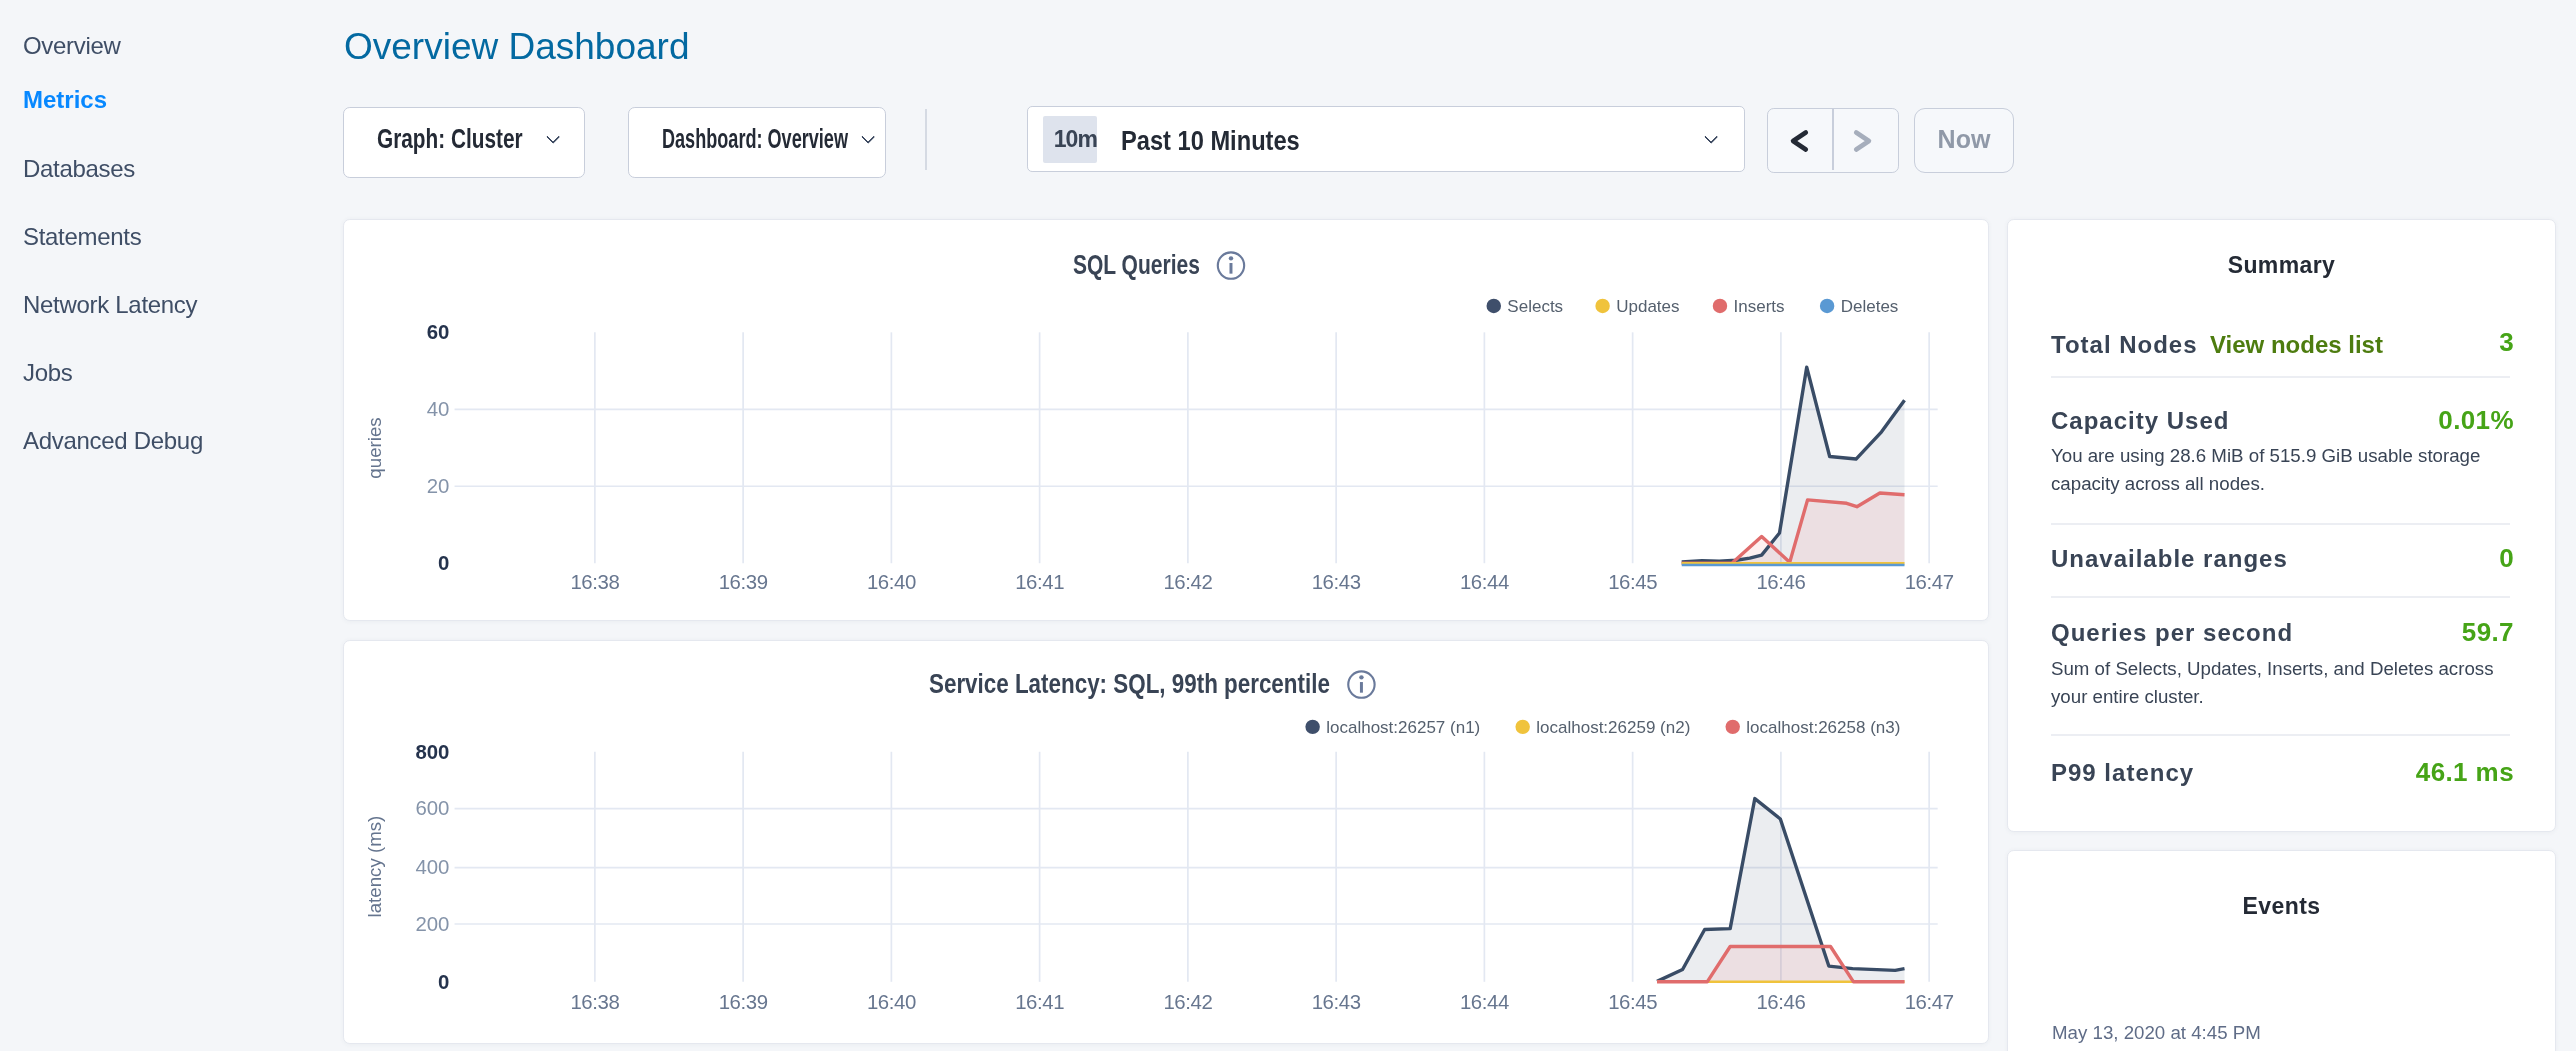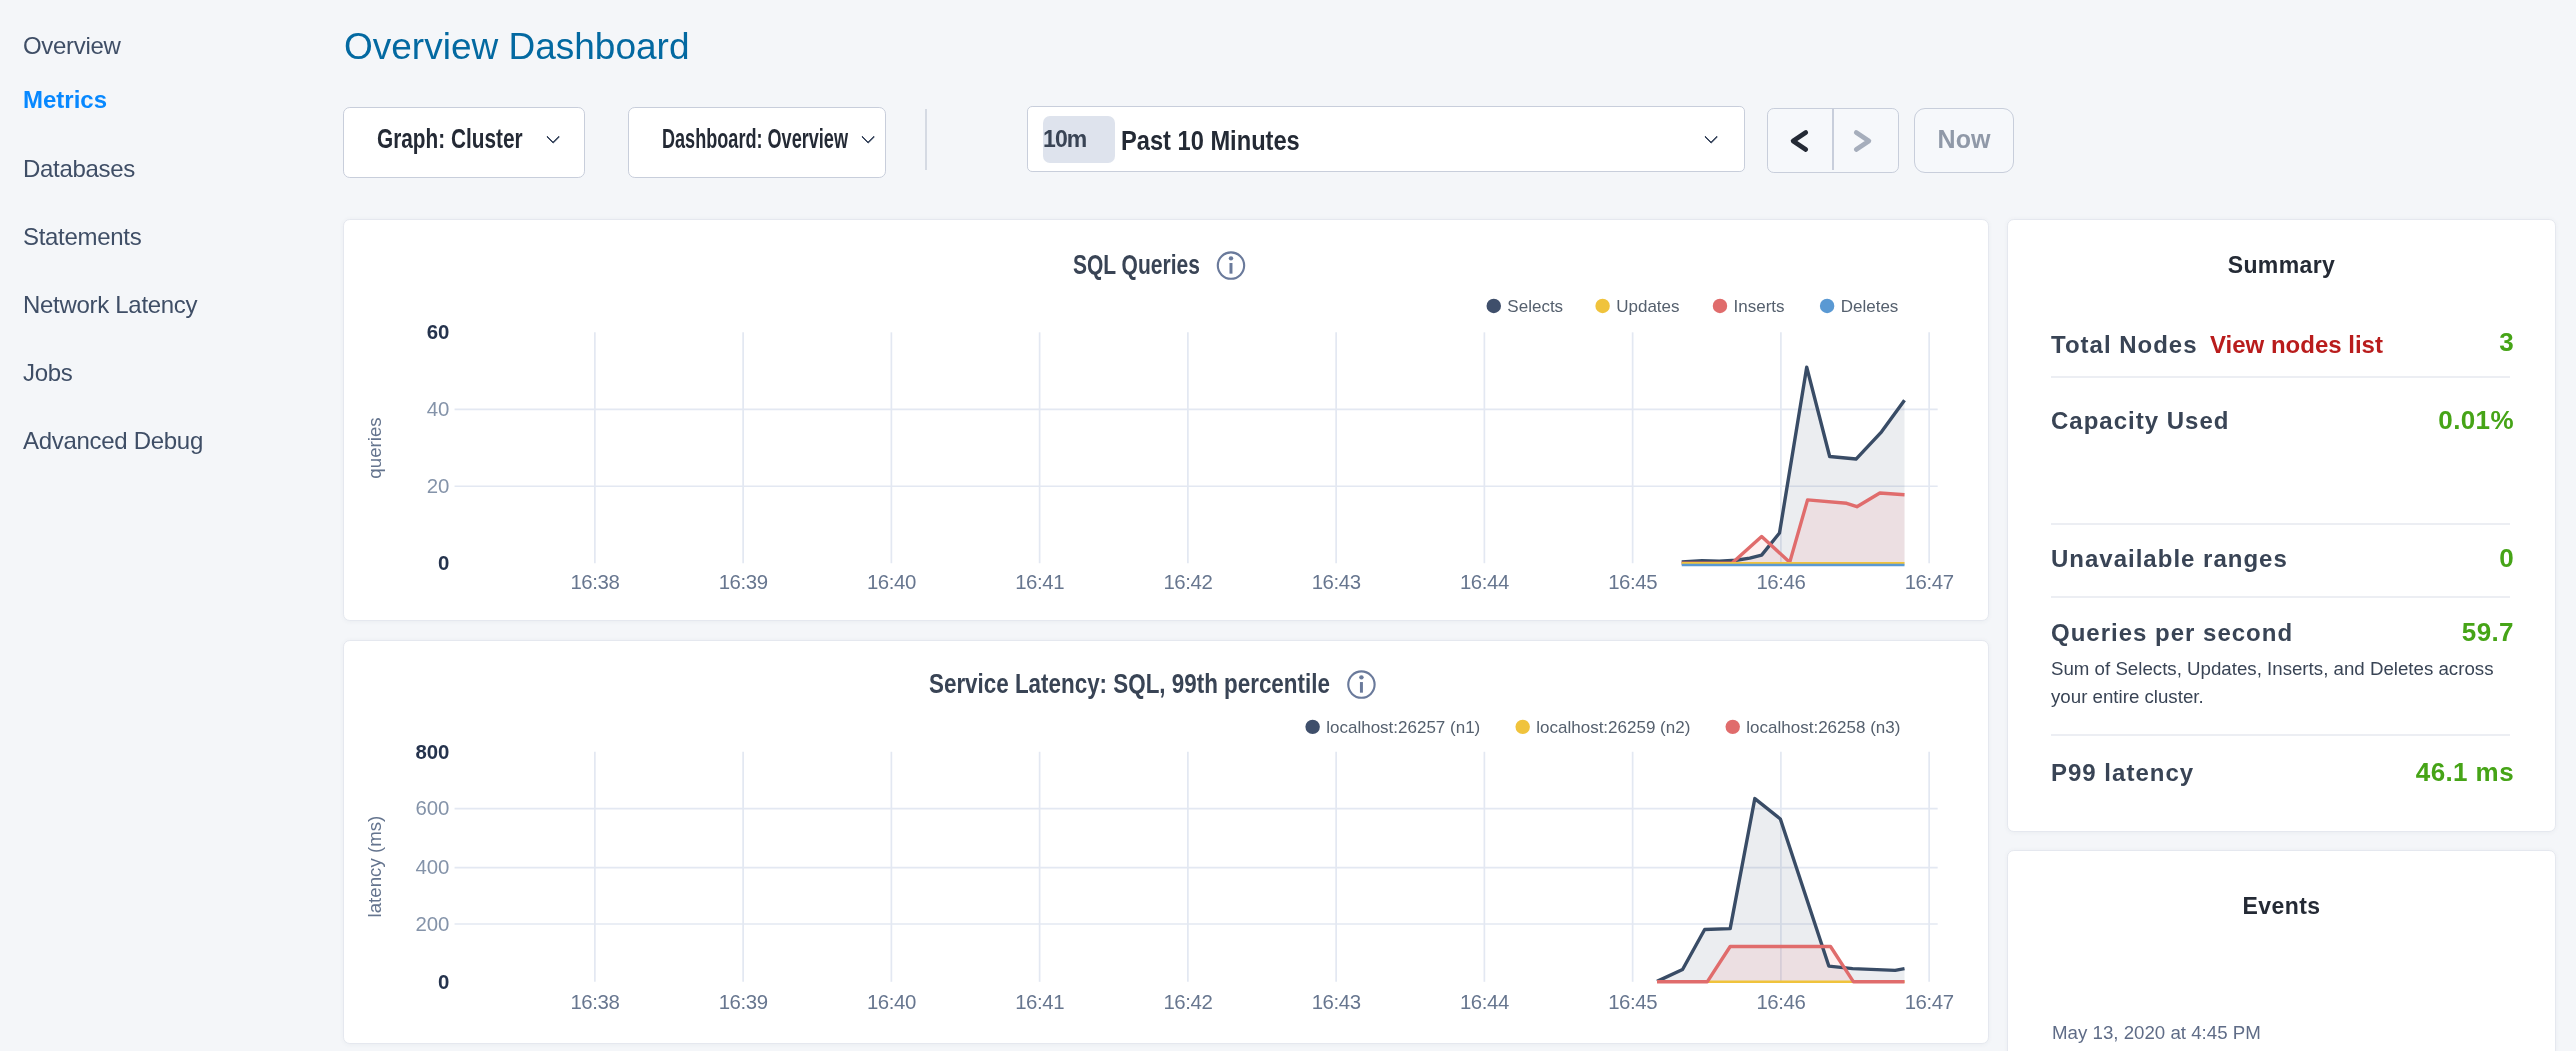--- a/index.html
+++ b/index.html
@@ -33,21 +33,21 @@
 <span class="fit" style="left:377px; top:124px; font-size:27px; transform:scaleX(0.77);">Graph: Cluster</span>
 <span class="chev" style="left:548px; top:132px;"></span>
 
 <div class="ddl" style="left:628px; top:107px; width:258px; height:71px;"></div>
 <span class="fit" style="left:662px; top:124px; font-size:27px; transform:scaleX(0.67);">Dashboard: Overview</span>
 <span class="chev" style="left:863px; top:132px;"></span>
 
 <div class="abs" style="left:925px; top:109px; width:1.7px; height:61px; background:#d5dae3;"></div>
 
 <div class="ddl" style="left:1027px; top:106px; width:718px; height:66px; border-radius:5.1px;"></div>
-<span class="abs" style="left:1043px; top:116px; width:72px; height:47px; background:#dee3ed; border-radius:7px; text-align:left; line-height:47px; font-weight:bold; font-size:23px; letter-spacing:-0.9px; color:#394455;">10m</span>
+<span class="abs" style="left:1043px; top:116px; width:54px; height:47px; background:#dee3ed; border-radius:2px; text-align:right; line-height:47px; font-weight:bold; font-size:23px; letter-spacing:-0.9px; color:#394455;">10m</span>
 <span class="fit" style="left:1121px; top:126px; font-size:27px; transform:scaleX(0.876);">Past 10 Minutes</span>
 <span class="chev" style="left:1706px; top:132px;"></span>
 
 <div class="abs" style="left:1767px; top:108px; width:132px; height:65px; background:#f6f8fb; border:1.7px solid #c8cedb; border-radius:6.8px;">
   <span style="position:absolute; left:64px; top:0px; width:1.7px; height:61px; background:#c8cedb;"></span>
   <svg style="position:absolute; left:20.4px; top:20.4px;" width="22" height="24" viewBox="0 0 26 28">
       <polyline points="21,4 6,14 21,24" fill="none" stroke="#242a35" stroke-width="5.5" stroke-linecap="round" stroke-linejoin="round"></polyline>
     </svg>
   <svg style="position:absolute; left:84px; top:20.4px;" width="22" height="24" viewBox="0 0 26 28">
       <polyline points="5,4 20,14 5,24" fill="none" stroke="#a6aebc" stroke-width="5.5" stroke-linecap="round" stroke-linejoin="round"></polyline>
@@ -154,26 +154,27 @@
         <circle cx="1196.4" cy="51" r="15.5" fill="none" stroke="#6a7a9b" stroke-width="2.5"></circle>
         <line x1="1196.4" y1="48" x2="1196.4" y2="60.5" stroke="#6a7a9b" stroke-width="3.5"></line>
         <circle cx="1196.4" cy="42.5" r="2.6" fill="#6a7a9b"></circle>
       </g>
   </svg>
 </div>
 
 <div class="panel" style="left:2007px; top:219px; width:549px; height:613px;">
   <div style="position:absolute; top:32px; width:100%; text-align:center; font-size:23px; font-weight:bold; color:#242a35; letter-spacing:0.4px;">Summary</div>
   <span class="sumhead" style="left:43px; top:111px;">Total Nodes</span>
-  <span class="abs" style="left:202px; top:111px; color:#b91c1c; font-weight:bold; font-size:24px;">View nodes list</span>
+  <span class="abs" style="left:202px; top:111px; color:#4d7c0f; font-weight:bold; font-size:24px;">View nodes list</span>
   <span class="green" style="right:41px; top:107px; font-size:26px;">3</span>
   <div class="divider" style="top:156px;"></div>
 
   <span class="sumhead" style="left:43px; top:187px;">Capacity Used</span>
   <span class="green" style="right:41px; top:185px; font-size:26px;">0.01%</span>
+  <div class="desc" style="top:222px;">You are using 28.6 MiB of 515.9 GiB usable storage<br>capacity across all nodes.</div>
   <div class="divider" style="top:303px;"></div>
 
   <span class="sumhead" style="left:43px; top:325px;">Unavailable ranges</span>
   <span class="green" style="right:41px; top:323px; font-size:26px;">0</span>
   <div class="divider" style="top:376px;"></div>
 
   <span class="sumhead" style="left:43px; top:399px;">Queries per second</span>
   <span class="green" style="right:41px; top:397px; font-size:26px;">59.7</span>
   <div class="desc" style="top:435px;">Sum of Selects, Updates, Inserts, and Deletes across<br>your entire cluster.</div>
   <div class="divider" style="top:514px;"></div>

